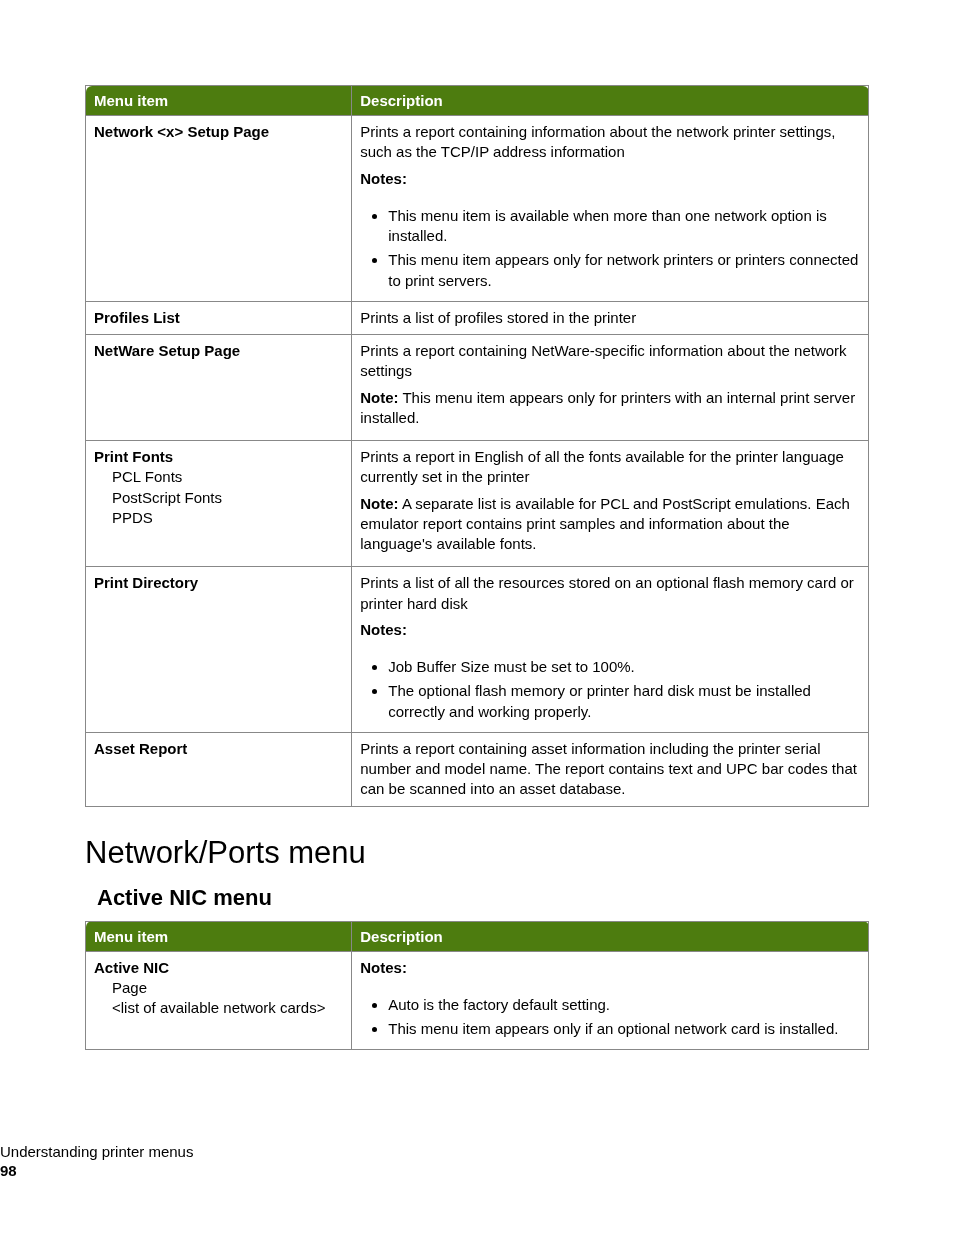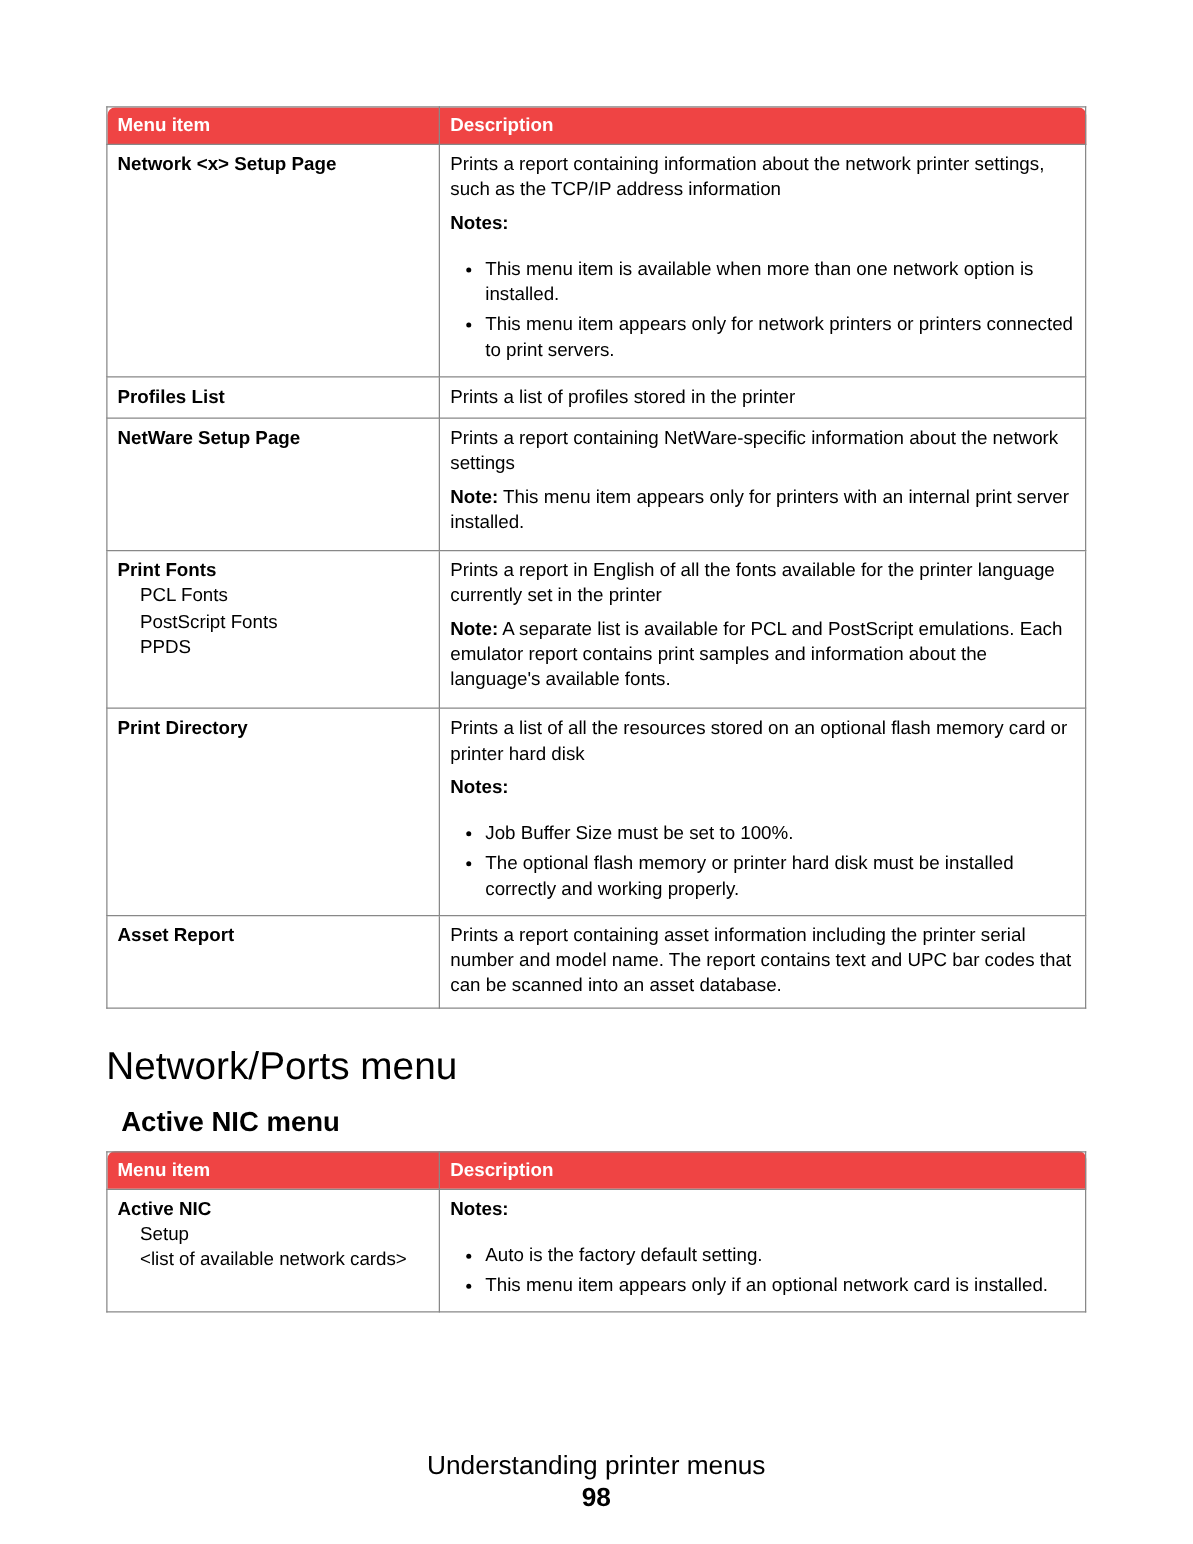--- a/index.html
+++ b/index.html
@@ -17,21 +17,21 @@
     padding: 85px 85px 40px 85px;
     position: relative;
   }
   table.menu {
     width: 100%;
     border-collapse: collapse;
     border: 1.5px solid #888;
     border-radius: 6px;
   }
   table.menu th {
-    background: #ef4444;
+    background: #4d7c0f;
     color: #fff;
     font-weight: 700;
     text-align: left;
     padding: 6px 8px;
     font-size: 15px;
     border: 1.5px solid #888;
   }
   table.menu td {
     border: 1.5px solid #888;
     padding: 6px 8px;
@@ -69,23 +69,22 @@
   }
   h2.subsection {
     font-size: 22px;
     font-weight: 700;
     margin: 14px 0 10px 12px;
   }
   .footer {
     position: absolute;
     left: 0;
     right: 0;
-    bottom: 24px;
-    text-align: center;
-    font-size: 21px;
+    bottom: 56px;
+    font-size: 15px;
   }
   .footer .pagenum {
     font-weight: 700;
     margin-top: 2px;
   }
   
   table.menu tr:first-child th:first-child { border-top-left-radius: 6px; }
   table.menu tr:first-child th:last-child  { border-top-right-radius: 6px; }
 </style>
 </head>
@@ -180,21 +179,21 @@
 
   <table class="menu">
     <tbody>
         <tr>
       <th class="col-left">Menu item</th>
       <th>Description</th>
     </tr>
     <tr>
       <td>
         <span class="bold">Active NIC</span>
-        <span class="sub1">Setup</span>
+        <span class="sub1">Page</span>
         <span class="sub1">&lt;list of available network cards&gt;</span>
       </td>
       <td>
         <div class="notes-label">Notes:</div>
         <ul class="bullets">
           <li>Auto is the factory default setting.</li>
           <li>This menu item appears only if an optional network card is installed.</li>
         </ul>
       </td>
     </tr>

